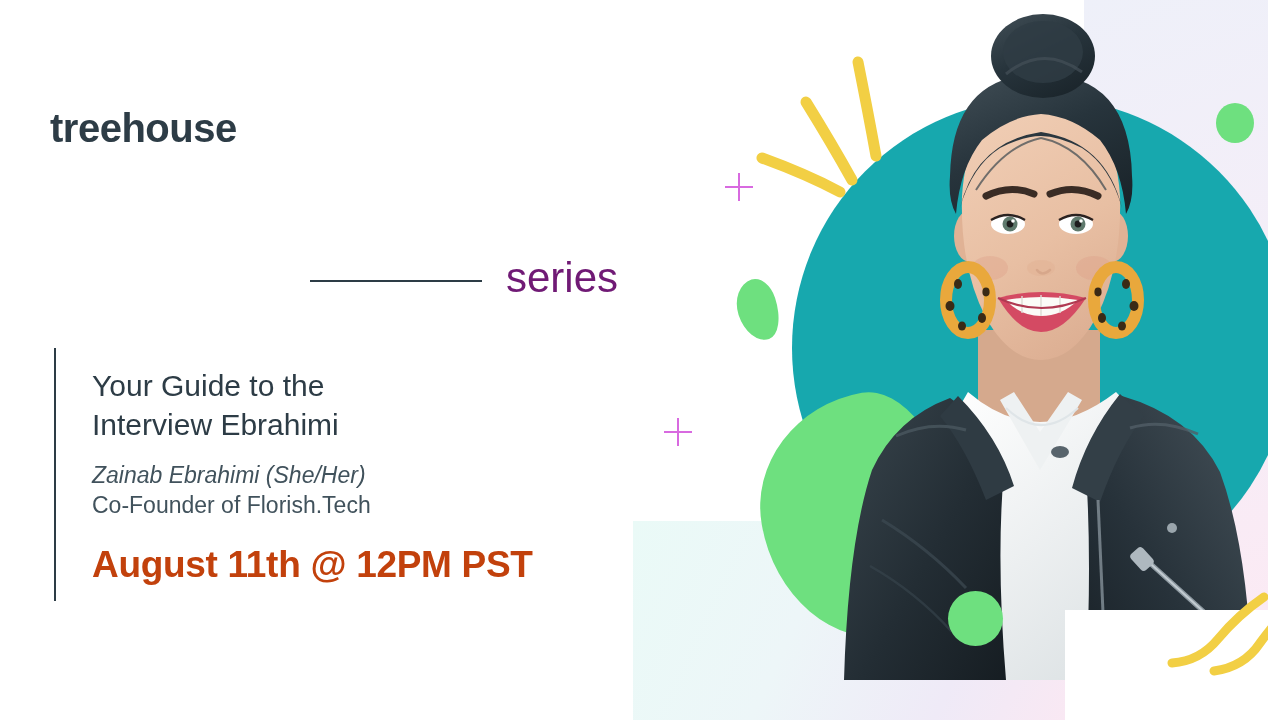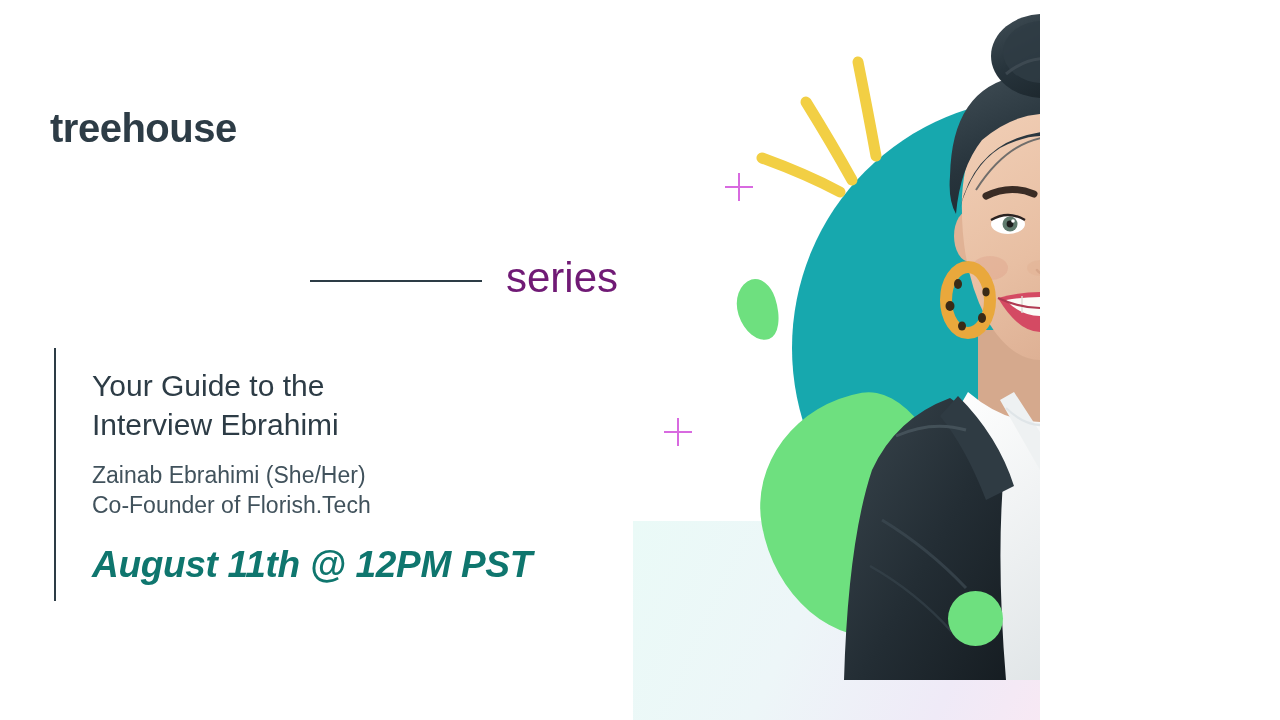--- a/index.html
+++ b/index.html
@@ -5,21 +5,21 @@
   html, body {
     margin: 0;
     padding: 0;
     background: #ffffff;
   }
   body {
     font-family: "Liberation Sans", sans-serif;
   }
   #poster {
     position: relative;
-    width: 1040px;
+    width: 1268px;
     height: 720px;
     overflow: hidden;
     background: #ffffff;
   }
 
   
   .panel {
     position: absolute;
     pointer-events: none;
   }
@@ -201,36 +201,36 @@
     color: #2d3c46;
     margin: 0;
     white-space: pre-line;
   }
   #speaker-name {
     font-size: 23px;
     font-weight: 400;
     line-height: 1.32;
     color: #41525c;
     margin: 16px 0 0 0;
+    font-style: italic;
   }
   #speaker-role {
     font-size: 23px;
     font-weight: 400;
     line-height: 1.32;
     color: #41525c;
     margin: 0;
   }
   #event-datetime {
     font-size: 37px;
     font-weight: 700;
     line-height: 1.2;
-    color: #0f766e;
+    color: #c2410c;
     margin: 22px 0 0 0;
     letter-spacing: -0.3px;
-    font-style: italic;
   }
 </style>
 </head>
 <body>
 
 <div id="poster">
 
   <div class="panel" id="panel-top-right"></div>
   <div class="panel" id="panel-bottom-left"></div>
 

